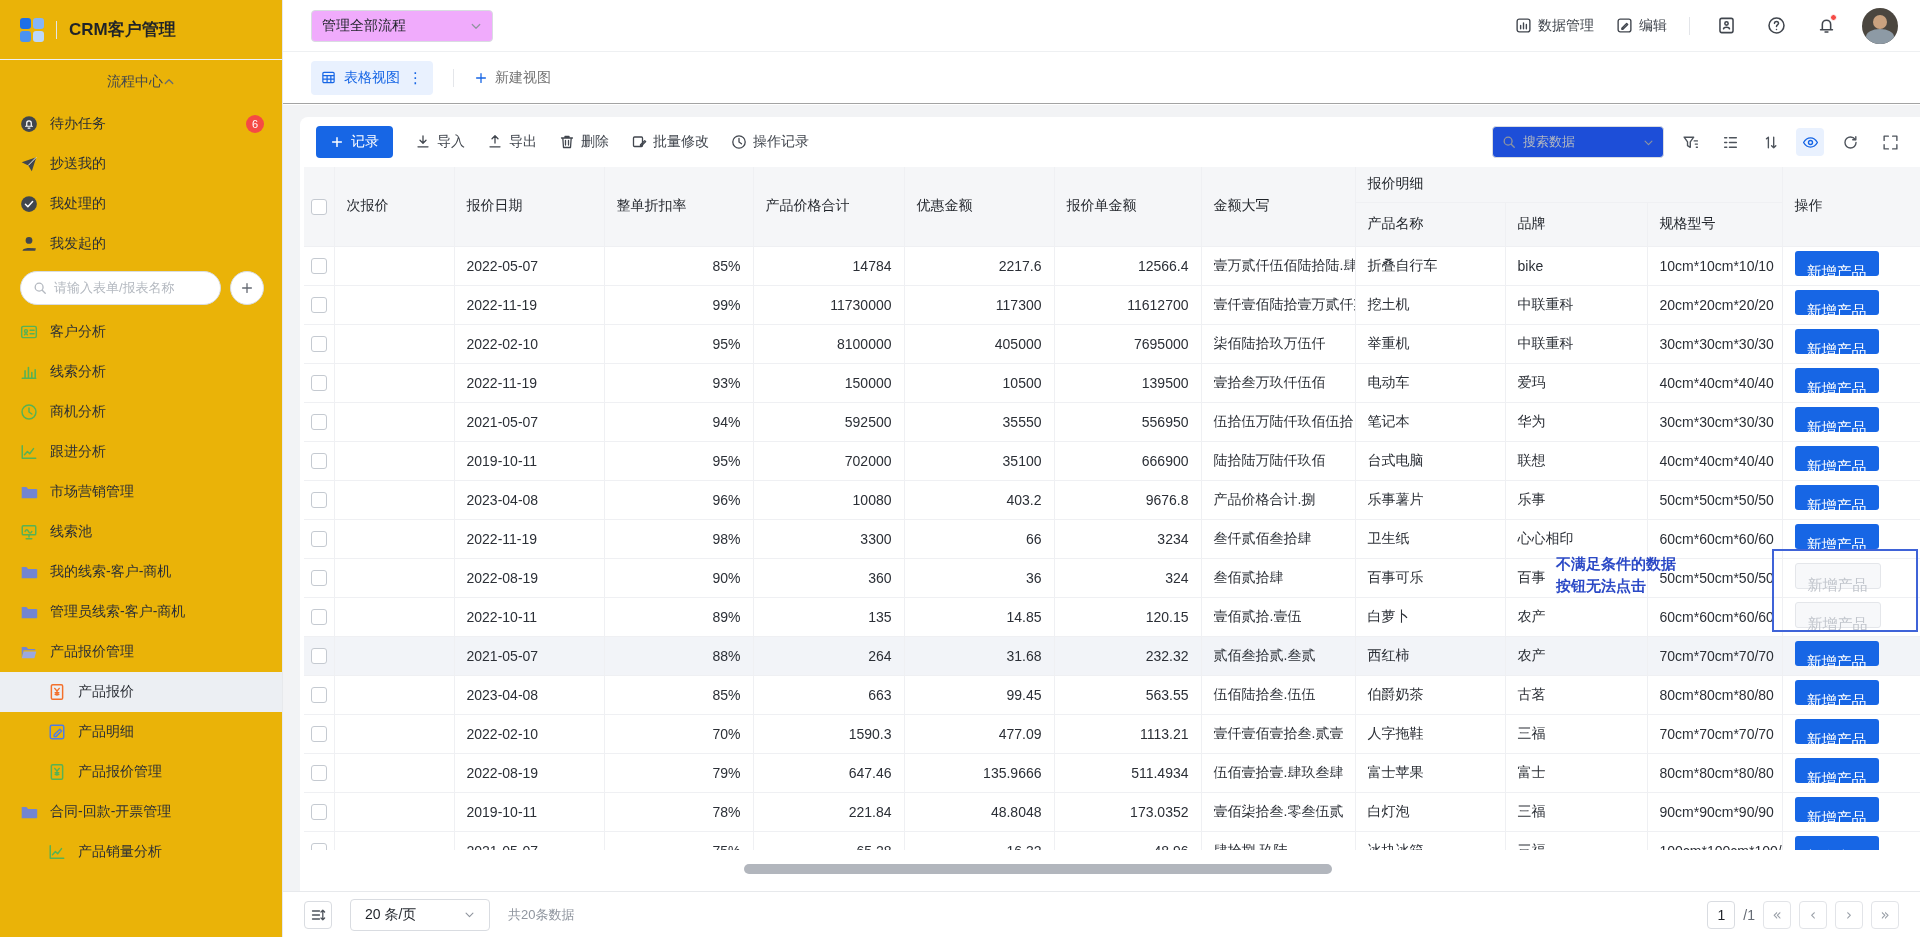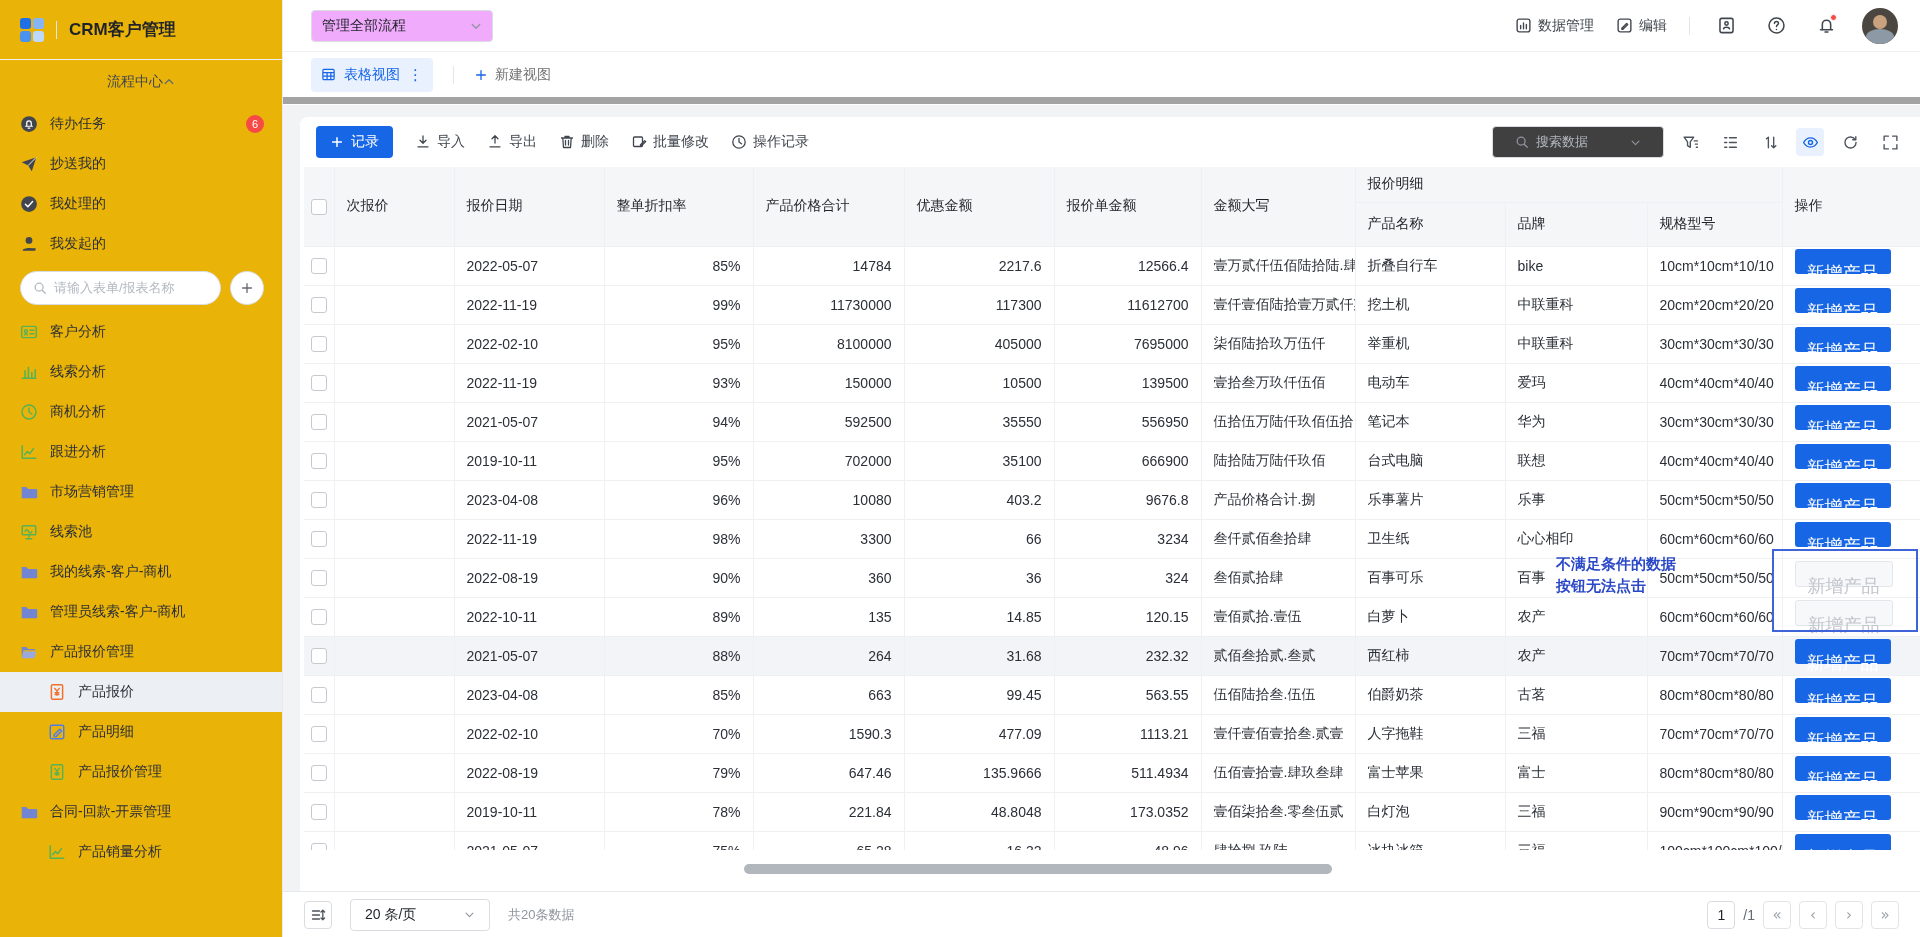--- a/index.html
+++ b/index.html
@@ -32,49 +32,49 @@
   .flow-select{width:182px;height:32px;border:1px solid #d9dce1;border-radius:4px;display:flex;align-items:center;justify-content:space-between;padding:0 10px;background:#f0abfc;color:#1f2329}
   .top-right{margin-left:auto;display:flex;align-items:center;gap:22px;color:#41464e}
   .top-link{display:flex;align-items:center;gap:6px;cursor:pointer}
   .vdiv{width:1px;height:18px;background:#e3e5e9}
   .round-ic{width:28px;height:28px;display:flex;align-items:center;justify-content:center;color:#41464e}
   .bell-wrap{position:relative}
   .bell-dot{position:absolute;top:2px;right:3px;width:7px;height:7px;border-radius:50%;background:#f54a45;border:1px solid #fff}
   .avatar{width:36px;height:36px;border-radius:50%;background:#4b463f;position:relative;overflow:hidden}
   .avatar:before{content:"";position:absolute;left:11px;top:7px;width:14px;height:14px;border-radius:50%;background:#caa27f}
   .avatar:after{content:"";position:absolute;left:4px;top:21px;width:28px;height:16px;border-radius:50% 50% 0 0;background:#8d9aa5}
-  .tabbar{height:52px;display:flex;align-items:center;background:#fff;border-bottom:7px solid #a3a3a3;padding-left:28px}
+  .tabbar{height:52px;display:flex;align-items:center;background:#fff;border-bottom:1px solid #a3a3a3;padding-left:28px}
   .view-pill{height:34px;display:flex;align-items:center;gap:8px;background:#e9f1fe;color:#1766e5;border-radius:4px;padding:0 10px;cursor:pointer}
   .view-pill .dots{font-size:15px;letter-spacing:0;line-height:1}
   .new-view{display:flex;align-items:center;gap:7px;color:#737373;margin-left:20px;cursor:pointer}
   .tab-div{width:1px;height:18px;background:#e4e6ea;margin-left:20px}
   .content{position:absolute;left:0;right:0;top:105px;bottom:46px;background:#f2f3f5}
   .card{position:absolute;left:17px;right:0;top:12px;bottom:0;background:#fff;border-top-left-radius:8px;overflow:hidden}
   .toolbar{height:50px;display:flex;align-items:center;padding:0 16px;gap:22px}
   .btn-record{height:32px;background:#1766e5;color:#fff;border:none;border-radius:4px;padding:0 14px;display:flex;align-items:center;gap:7px;font-size:14px;cursor:pointer}
   .tool-item{display:flex;align-items:center;gap:6px;color:#41464e;cursor:pointer}
   .tool-right{margin-left:auto;display:flex;align-items:center;gap:12px;color:#4e545c}
-  .search-box{width:172px;height:32px;border:1px solid #d9dce1;border-radius:4px;display:flex;align-items:center;padding:0 22px;gap:7px;color:#b4b9c0;background:#404040}
+  .search-box{width:172px;height:32px;border:1px solid #d9dce1;border-radius:4px;display:flex;align-items:center;padding:0 9px;gap:7px;color:#b4b9c0;background:#1d4ed8}
   .search-box .ph{flex:1;font-size:13px}
   .tbtn{width:28px;height:28px;display:flex;align-items:center;justify-content:center;border-radius:4px;color:#4e545c;cursor:pointer}
   .tbtn.active{background:#e9f1fe;color:#1766e5}
   
   .table-wrap{position:absolute;left:0;right:0;top:50px;height:683px;overflow:hidden}
   table{border-collapse:collapse;table-layout:fixed;width:1616px;margin-left:4px}
   th,td{border-right:1px solid #eff0f3;border-bottom:1px solid #eff0f3;font-weight:400;text-align:left;padding:0 12px;overflow:hidden;white-space:nowrap}
   th{background:#f5f6f8;color:#1f2329}
   thead tr.gr th{height:35px}
   thead tr.sub th{height:44px}
   td{height:39px;color:#2b2f36}
   td:nth-child(4),td:nth-child(5),td:nth-child(6),td:nth-child(7),
   th.num{text-align:right}
   .c-check{text-align:center;padding:0}
   .checkbox{display:inline-block;width:16px;height:16px;border:1px solid #c5cad1;border-radius:3px;background:#fff;vertical-align:middle}
   tr.row-hl td{background:#f2f4f8}
-  .btn-add{height:25px;background:#1766e5;color:#fff;border:none;border-radius:3px;padding:12px 12px;font-size:18px;cursor:pointer}
+  .btn-add{height:25px;background:#1766e5;color:#fff;border:none;border-radius:3px;padding:12px 12px;font-size:15px;cursor:pointer}
   .btn-add.is-disabled{background:#f7f8fa;color:#c1c5cc;border:1px solid #e4e6ea;cursor:not-allowed}
   .hthumb{position:absolute;left:444px;top:747px;width:588px;height:10px;border-radius:5px;background:#b2b6bd}
   
   .bottombar{position:absolute;left:0;right:0;bottom:0;height:46px;background:#fff;border-top:1px solid #e7e9ec;display:flex;align-items:center;padding:0 21px;gap:18px}
   .rowh-btn{width:28px;height:28px;border:1px solid #d9dce1;border-radius:4px;display:flex;align-items:center;justify-content:center;color:#4e545c;background:#fff}
   .psize-select{width:140px;height:32px;border:1px solid #d9dce1;border-radius:4px;display:flex;align-items:center;justify-content:space-between;padding:0 14px;background:#fff;color:#1f2329}
   .total-txt{color:#8f959e;font-size:13px}
   .pag-right{margin-left:auto;display:flex;align-items:center;gap:8px}
   .page-box{min-width:28px;height:28px;border:1px solid #d9dce1;border-radius:4px;display:flex;align-items:center;justify-content:center;background:#fff}
   .page-of{color:#646a73}

